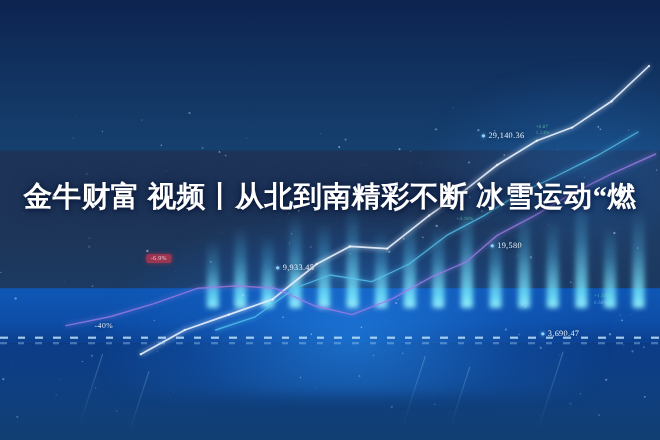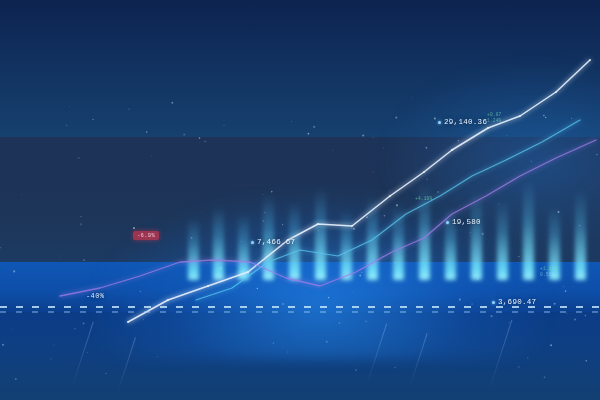--- a/index.html
+++ b/index.html
@@ -1,18 +1,18 @@
 <!DOCTYPE html>
 <html><head>
 <meta charset="utf-8">
 <style>
   html,body{margin:0;padding:0;background:#0b1c33;}
   #stage{
     position:relative;width:600px;height:400px;overflow:hidden;
-    font-family:Liberation Mono, monospace;
+    font-family:Liberation Serif, serif;
     background:#12305c;
   }
 
   
   .band{position:absolute;left:0;width:600px;}
   #band-top{top:0;height:137px;
     background:linear-gradient(180deg,#0d2350 0%,#123462 55%,#16406f 100%);}
   #band-mid{top:137px;height:125px;
     background:linear-gradient(180deg,#1d3358 0%,#1d3558 60%,#1c3a62 100%);}
   #band-low{top:262px;height:50px;
@@ -268,33 +268,34 @@
   <div class="streak" style="left:82px;top:320px;height:70px;"></div>
   <div class="streak" style="left:126px;top:336px;height:58px;"></div>
   <div class="streak" style="left:376px;top:322px;height:66px;"></div>
   <div class="streak" style="left:418px;top:332px;height:56px;"></div>
   <div class="streak" style="left:500px;top:318px;height:74px;"></div>
 
   <div id="data-label-group">
       <div class="datalabel" style="left: 438px; top: 118px;"><span class="dot"></span><span>29,140.36</span></div>
       <div class="datalabel" style="left: 446px; top: 218px;"><span class="dot"></span><span>19,580</span></div>
       <div class="datalabel" style="left: 492px; top: 270px; margin-top: 28px;"><span class="dot"></span><span>3,690.47</span></div>
-      <div class="datalabel" style="left: 251px; top: 238px;"><span class="dot"></span><span>7,466.67</span></div>
+      <div class="datalabel" style="left: 251px; top: 238px;"><span class="dot"></span><span>9,933.45</span></div>
     </div>
 
   <div id="pct-label-group">
       <div class="pctlabel" style="left: 86px; top: 292px;">-40%</div>
     </div>
 
   <div id="micro-label-group">
       <div class="microtext pos" style="left: 487px; top: 112px;">+0.87</div>
       <div class="microtext pos" style="left: 487px; top: 118px;">1.24%</div>
       <div class="microtext pos" style="left: 540px; top: 266px;">+1.11%</div>
       <div class="microtext" style="left: 540px; top: 272px;">0.56%</div>
       <div class="microtext pos" style="left: 415px; top: 196px;">+4.19%</div>
     </div>
 
   <div id="badge">-6.9%</div>
 
   <div id="headline">
+    <span class="l1">金牛财富 视频丨从北到南精彩不断 冰雪运动“燃</span>
   </div>
 
 </div>
 
 </body></html>

